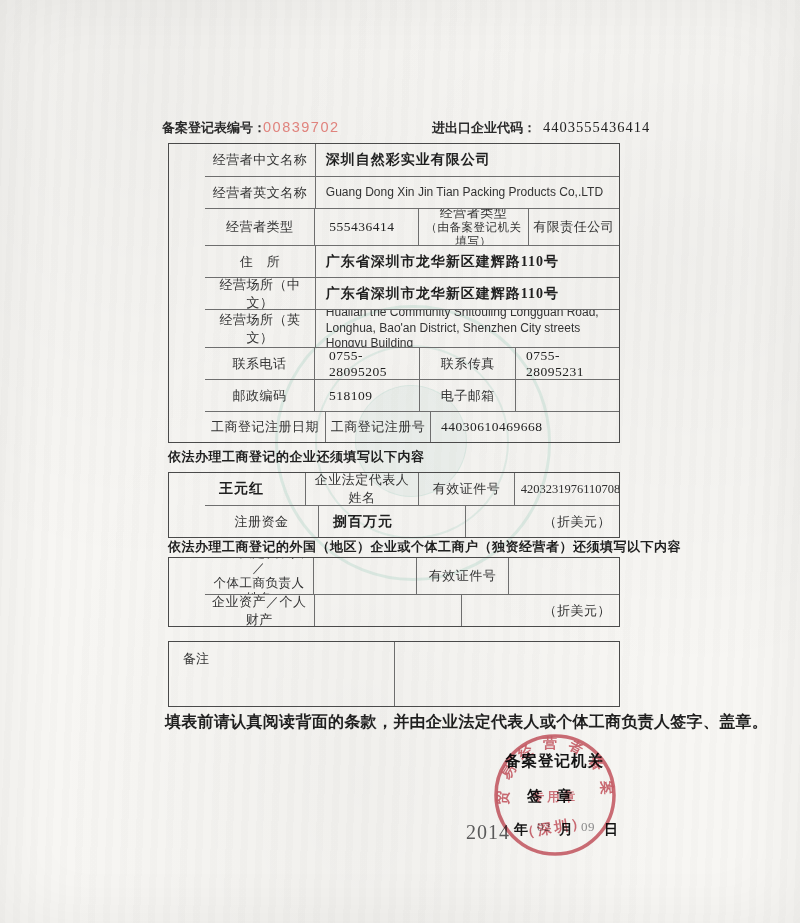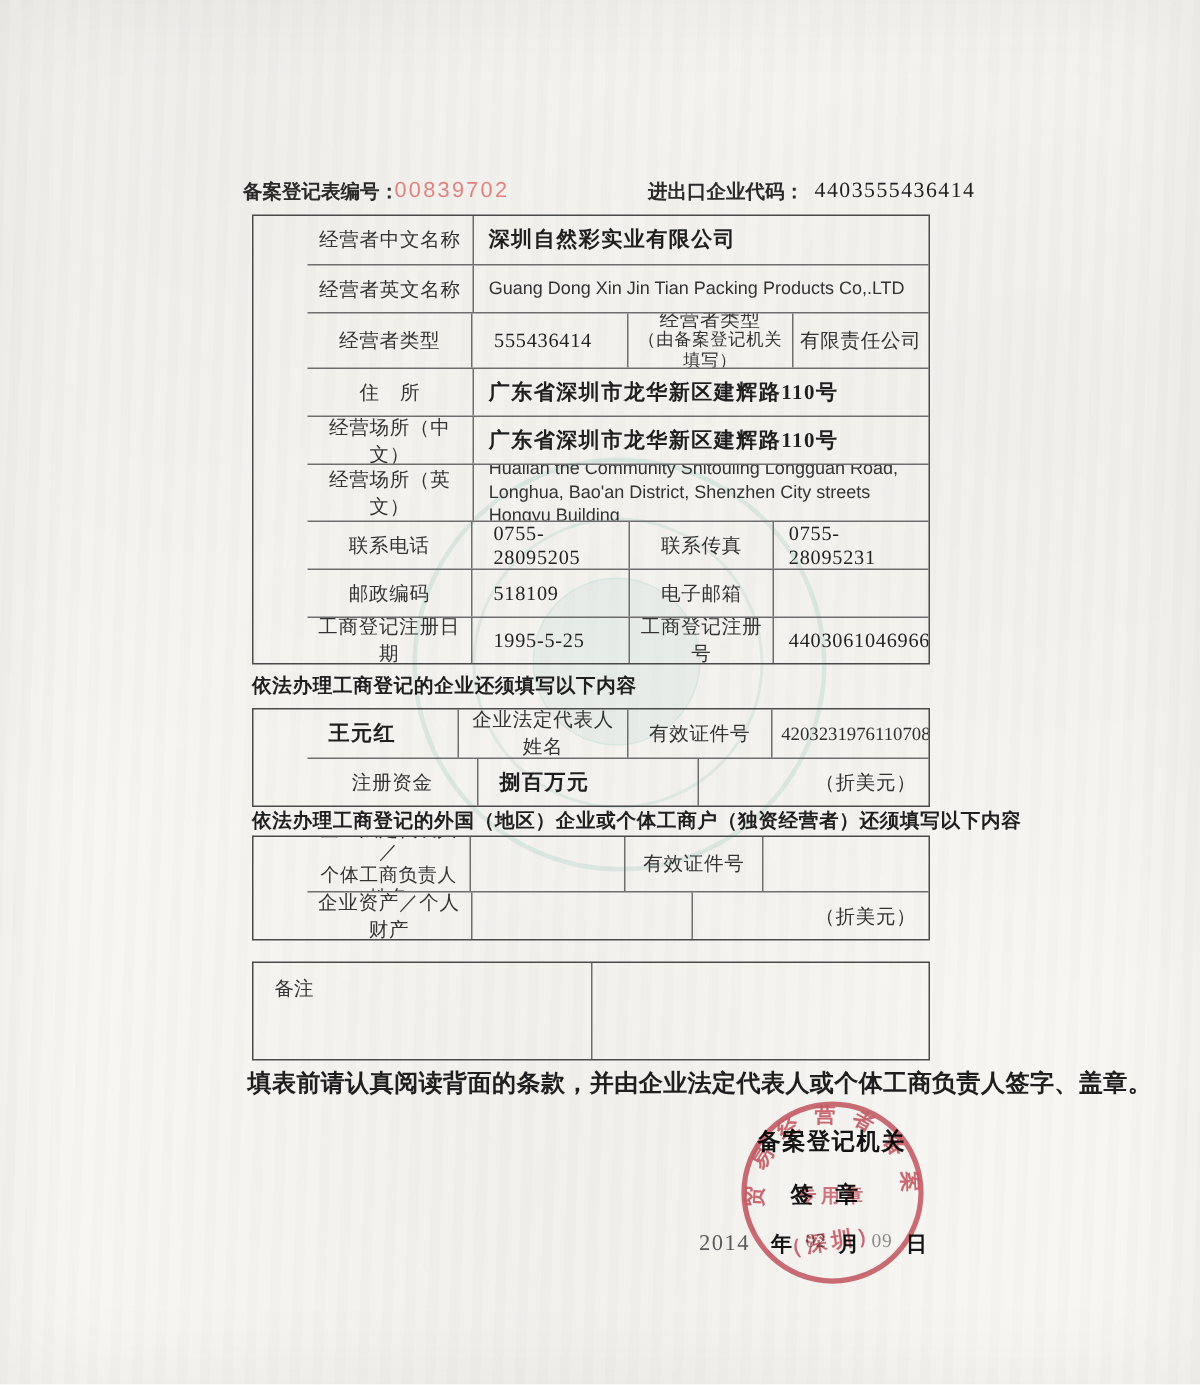--- a/index.html
+++ b/index.html
@@ -55,21 +55,21 @@
   .remarks-box{position:absolute;left:168px;top:641px;width:452px;height:66px;border:1px solid #4a4a4a;box-sizing:border-box;display:flex;}
   .remarks-cell{width:226px;box-sizing:border-box;padding:8px 0 0 14px;font-size:13px;color:#333;}
   .remarks-cell + .remarks-cell{border-left:1px solid #6e6e6e;}
 
   .foot-note{position:absolute;left:165px;top:712px;font-size:16px;font-weight:700;letter-spacing:0.3px;color:#1f1f1f;font-family:"Liberation Sans","DejaVu Sans",sans-serif;}
 
   .authority{position:absolute;left:505px;top:751px;font-size:15.5px;font-weight:700;letter-spacing:1px;color:#141414;font-family:"Liberation Sans","DejaVu Sans",sans-serif;}
   .sign{position:absolute;left:527px;top:787px;font-size:15px;font-weight:700;color:#141414;font-family:"Liberation Sans","DejaVu Sans",sans-serif;}
   .date-piece{position:absolute;top:821px;font-size:14px;font-weight:700;color:#141414;font-family:"Liberation Sans","DejaVu Sans",sans-serif;}
   .date-num{position:absolute;top:819px;font-size:13px;color:#8a8a8a;font-family:"Liberation Serif","DejaVu Serif",serif;letter-spacing:0.5px;}
-  .date-year{position:absolute;left:466px;top:821px;font-size:15px;color:#5a5a5a;letter-spacing:1px;}
+  .date-year{position:absolute;left:466px;top:821px;font-size:20px;color:#5a5a5a;letter-spacing:1px;}
 
   .stamp{position:absolute;left:489px;top:729px;width:132px;height:132px;mix-blend-mode:multiply;opacity:0.88;}
 </style>
 </head>
 <body>
 
 <div class="page">
 
   <div class="wm wm-outer"></div>
   <div class="wm wm-mid"></div>
@@ -117,21 +117,20 @@
       <div class="td vn" style="width:113px;">0755-28095231</div>
     </div>
     <div class="tr" style="height:32px;">
       <div class="td lab" style="width:120px;">邮政编码</div>
       <div class="td vn pad14" style="width:114px;">518109</div>
       <div class="td lab" style="width:105px;">电子邮箱</div>
       <div class="td vn" style="width:113px;"></div>
     </div>
     <div class="tr" style="height:31px;">
       <div class="td lab" style="width:120px;">工商登记注册日期</div>
-      <div class="td vn pad14" style="width:114px;">1995-5-25</div>
       <div class="td lab" style="width:105px;">工商登记注册号</div>
       <div class="td vn" style="width:113px;">440306104696680</div>
     </div>
   </div>
 
   <div class="sec-heading" style="top:448px;">依法办理工商登记的企业还须填写以下内容</div>
   <div class="t" style="top:472px;">
     <div class="tr" style="height:32px;">
       <div class="td vb pad14" style="width:108px;">王元红</div>
       <div class="td lab" style="width:124px;">企业法定代表人姓名</div>

